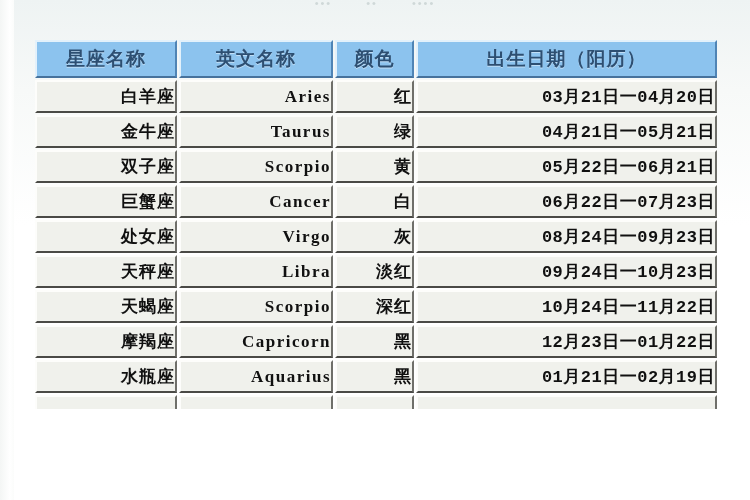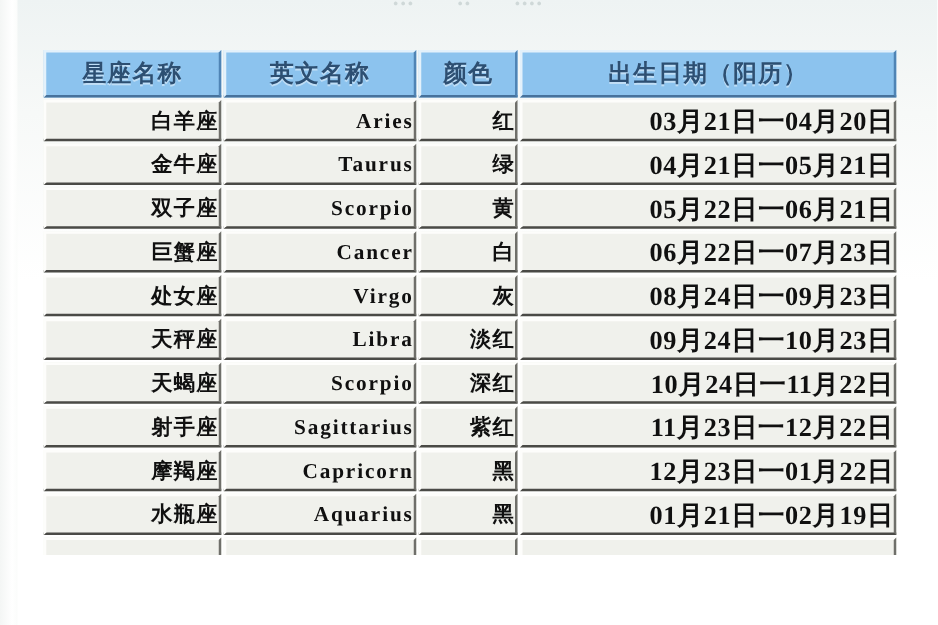--- a/index.html
+++ b/index.html
@@ -90,22 +90,22 @@
   }
 
   td.c-en {
     font-family: "Liberation Serif", "DejaVu Serif", serif;
     font-size: 17px;
     letter-spacing: 1.5px;
     margin-top: 38px;
   }
 
   td.c-date {
-    font-family: Liberation Serif, serif;
-    font-size: 21px;
+    font-family: Liberation Mono, monospace;
+    font-size: 17px;
     letter-spacing: 0.5px;
   }
 
   td.c-color { font-size: 17px; }
 
   
   tr.clipped td {
     height: 14px;
     border-bottom: none;
     color: transparent;
@@ -186,26 +186,20 @@
           <td class="c-color">淡红</td>
           <td class="c-date">09月24日一10月23日</td>
         </tr>
         <tr>
           <td class="c-name">天蝎座</td>
           <td class="c-en">Scorpio</td>
           <td class="c-color">深红</td>
           <td class="c-date">10月24日一11月22日</td>
         </tr>
         <tr>
-          <td class="c-name">射手座</td>
-          <td class="c-en">Sagittarius</td>
-          <td class="c-color">紫红</td>
-          <td class="c-date">11月23日一12月22日</td>
-        </tr>
-        <tr>
           <td class="c-name">摩羯座</td>
           <td class="c-en">Capricorn</td>
           <td class="c-color">黑</td>
           <td class="c-date">12月23日一01月22日</td>
         </tr>
         <tr>
           <td class="c-name">水瓶座</td>
           <td class="c-en">Aquarius</td>
           <td class="c-color">黑</td>
           <td class="c-date">01月21日一02月19日</td>

